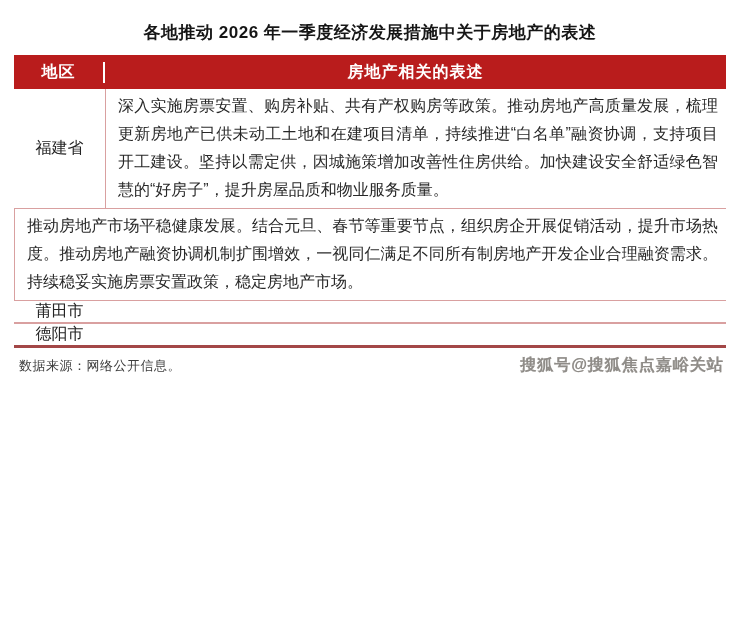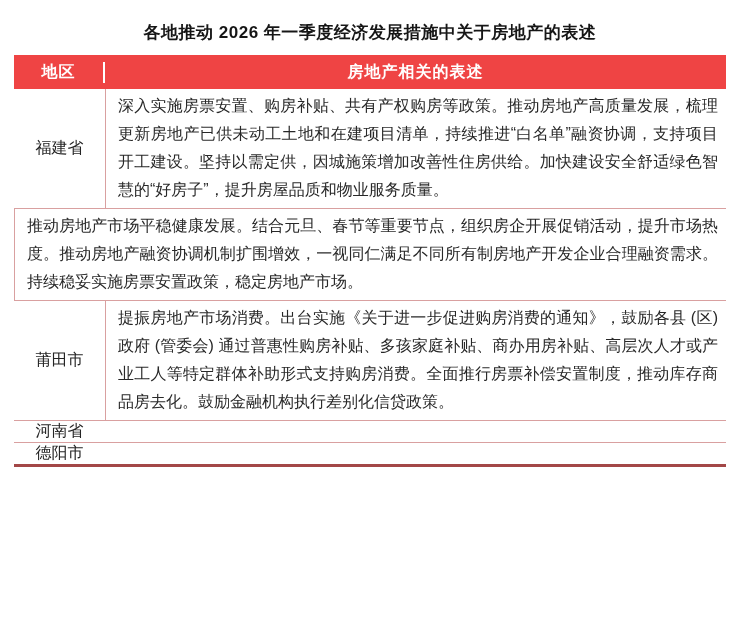--- a/index.html
+++ b/index.html
@@ -24,21 +24,21 @@
     color: #161616;
     letter-spacing: 0.5px;
     line-height: 24px;
   }
   .table {
     margin: 10px 14px 0 14px;
     border-bottom: 3px solid #a34747;
   }
   .thead {
     display: flex;
-    background: #ef4444;
+    background: #b91c1c;
     height: 34px;
     align-items: center;
     color: #ffffff;
     font-size: 16px;
     font-weight: bold;
   }
   .th-region {
     width: 91px;
     flex: none;
     text-align: center;
@@ -110,25 +110,23 @@
       <div class="td-region">福建省</div>
       <div class="td-desc">深入实施房票安置、购房补贴、共有产权购房等政策。推动房地产高质量发展，梳理更新房地产已供未动工土地和在建项目清单，持续推进“白名单”融资协调，支持项目开工建设。坚持以需定供，因城施策增加改善性住房供给。加快建设安全舒适绿色智慧的“好房子”，提升房屋品质和物业服务质量。</div>
     </div>
 
     <div class="tr">
       <div class="td-desc">推动房地产市场平稳健康发展。结合元旦、春节等重要节点，组织房企开展促销活动，提升市场热度。推动房地产融资协调机制扩围增效，一视同仁满足不同所有制房地产开发企业合理融资需求。持续稳妥实施房票安置政策，稳定房地产市场。</div>
     </div>
 
     <div class="tr">
       <div class="td-region">莆田市</div>
-      <div class="td-desc">提振房地产市场消费。出台实施《关于进一步促进购房消费的通知》，鼓励各县 (区) 政府 (管委会) 通过普惠性购房补贴、多孩家庭补贴、商办用房补贴、高层次人才或产业工人等特定群体补助形式支持购房消费。全面推行房票补偿安置制度，推动库存商品房去化。鼓励金融机构执行差别化信贷政策。</div>
     </div>
 
     <div class="tr">
-      <div class="td-region">河南省</div>
     </div>
 
     <div class="tr">
       <div class="td-region">德阳市</div>
     </div>
 
   </div>
 
   <div class="footer">
     <div class="source">数据来源：网络公开信息。</div>

